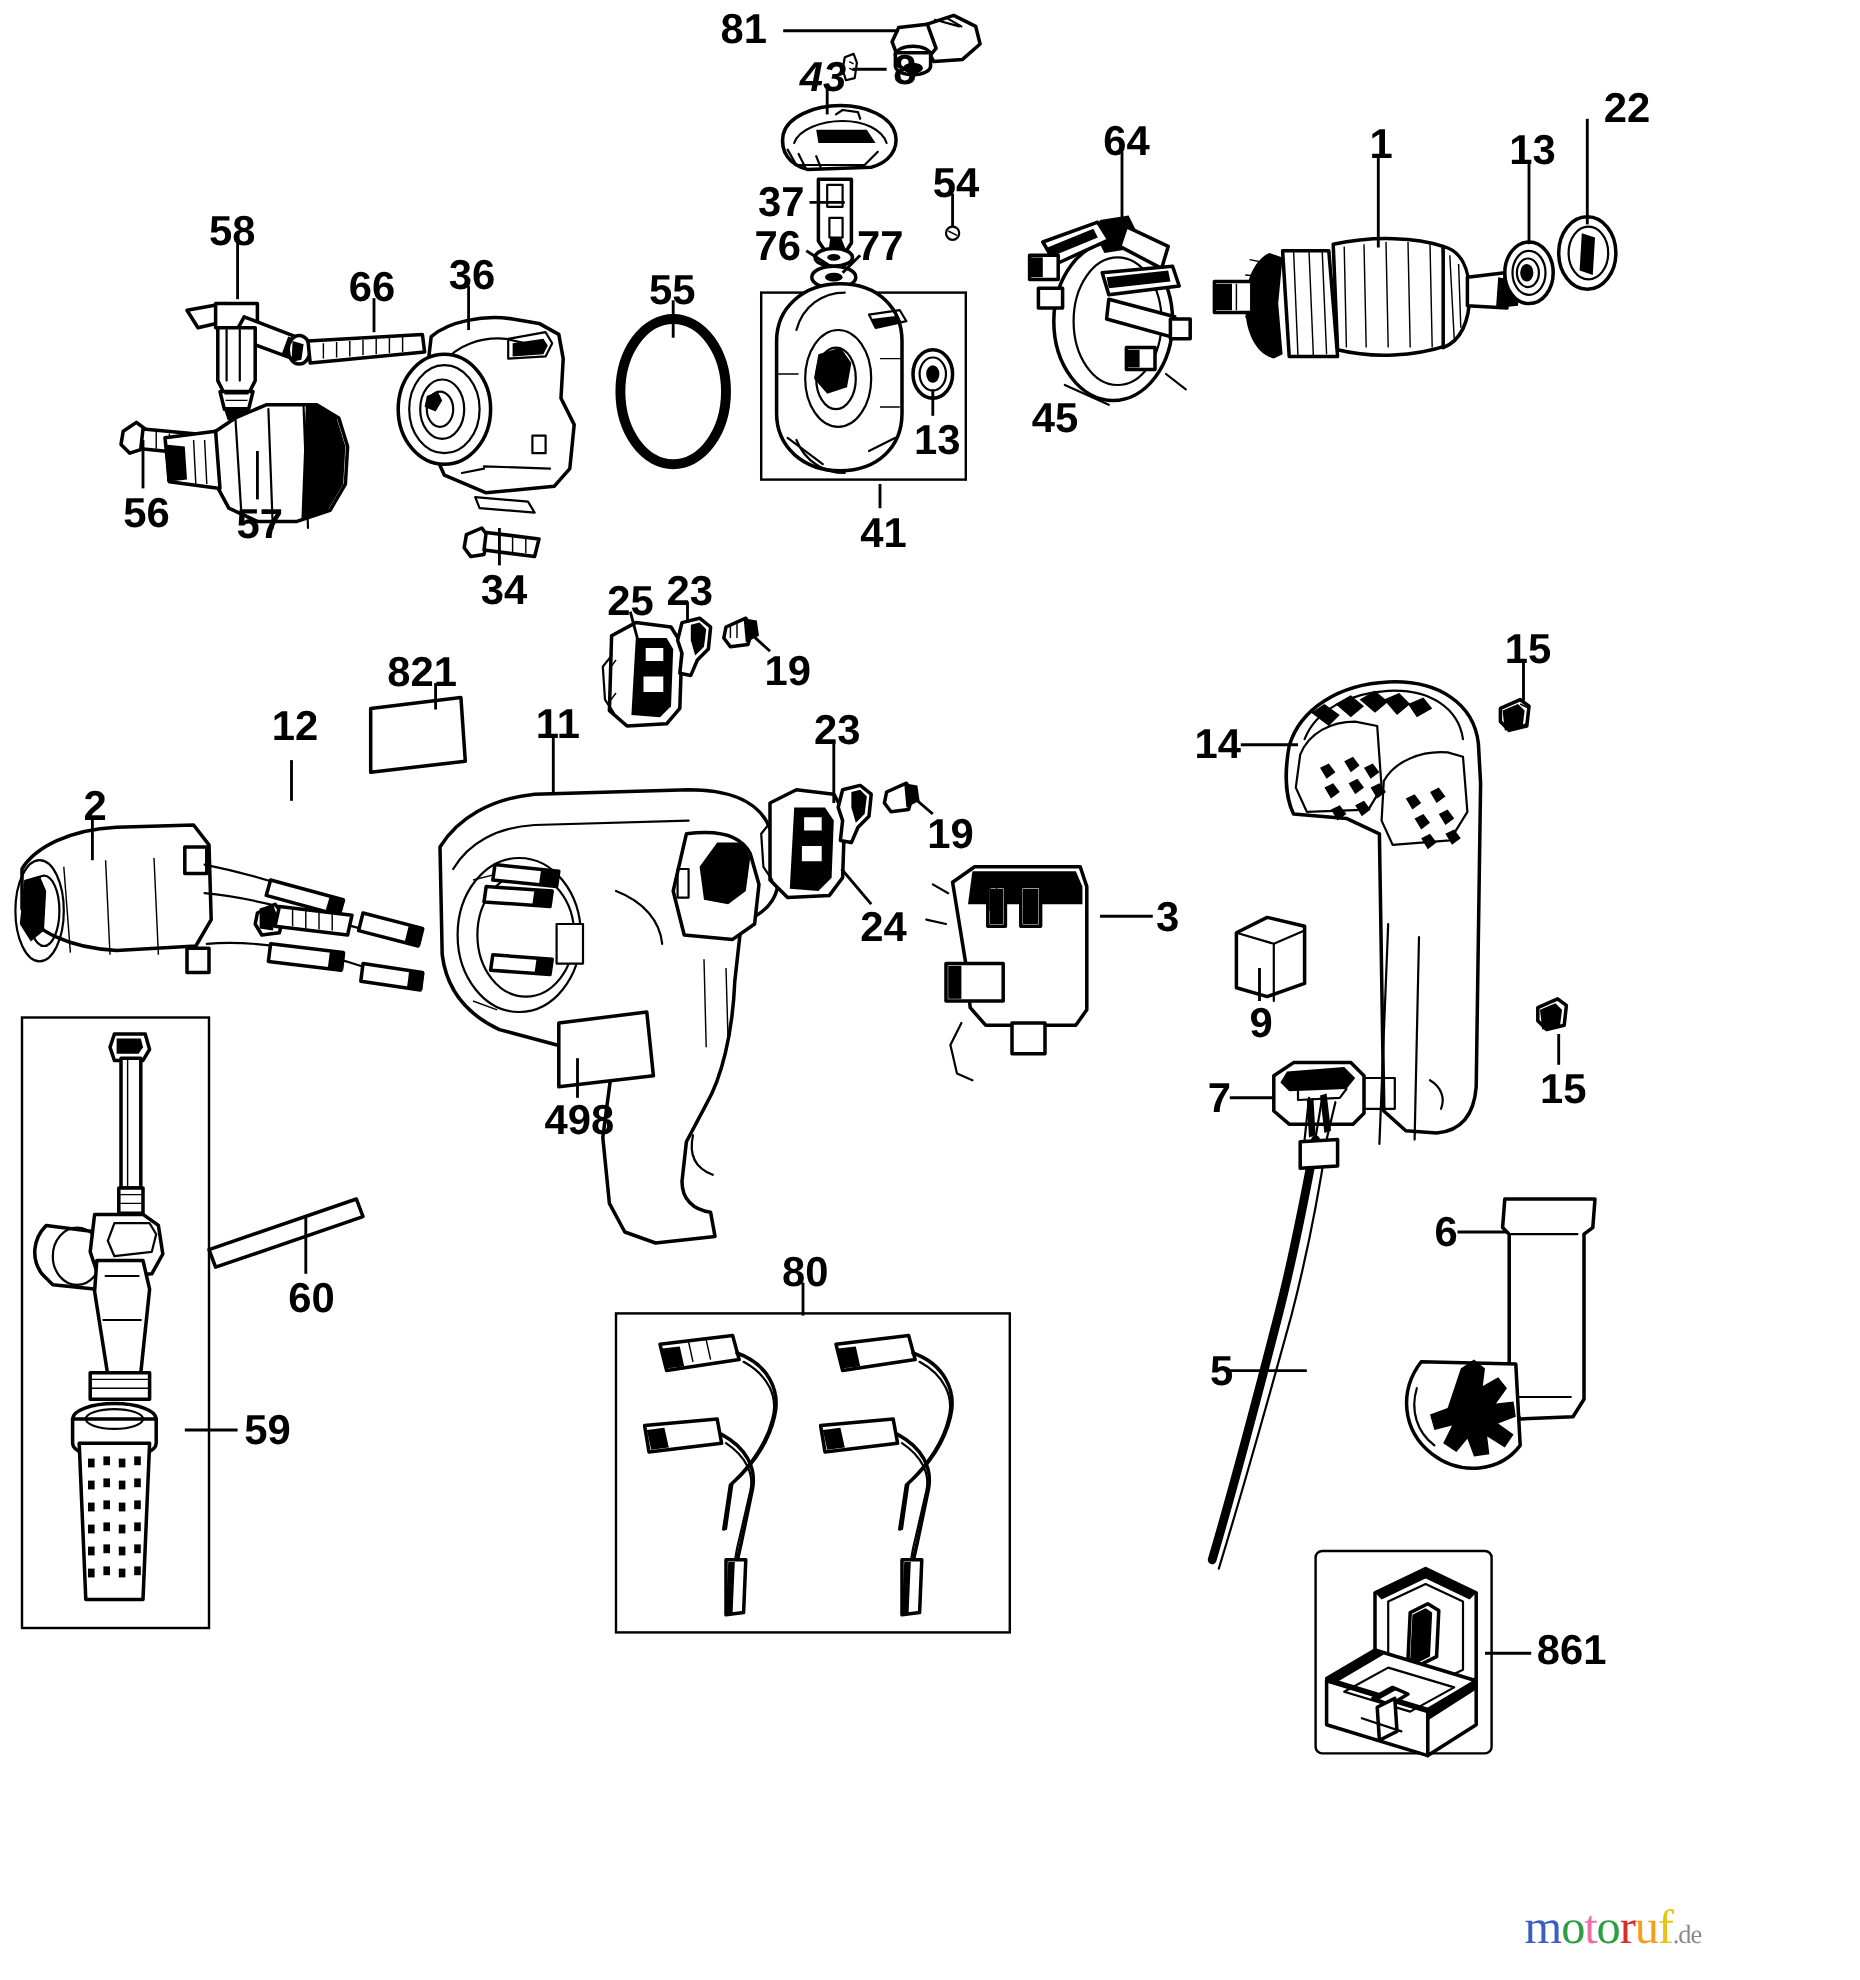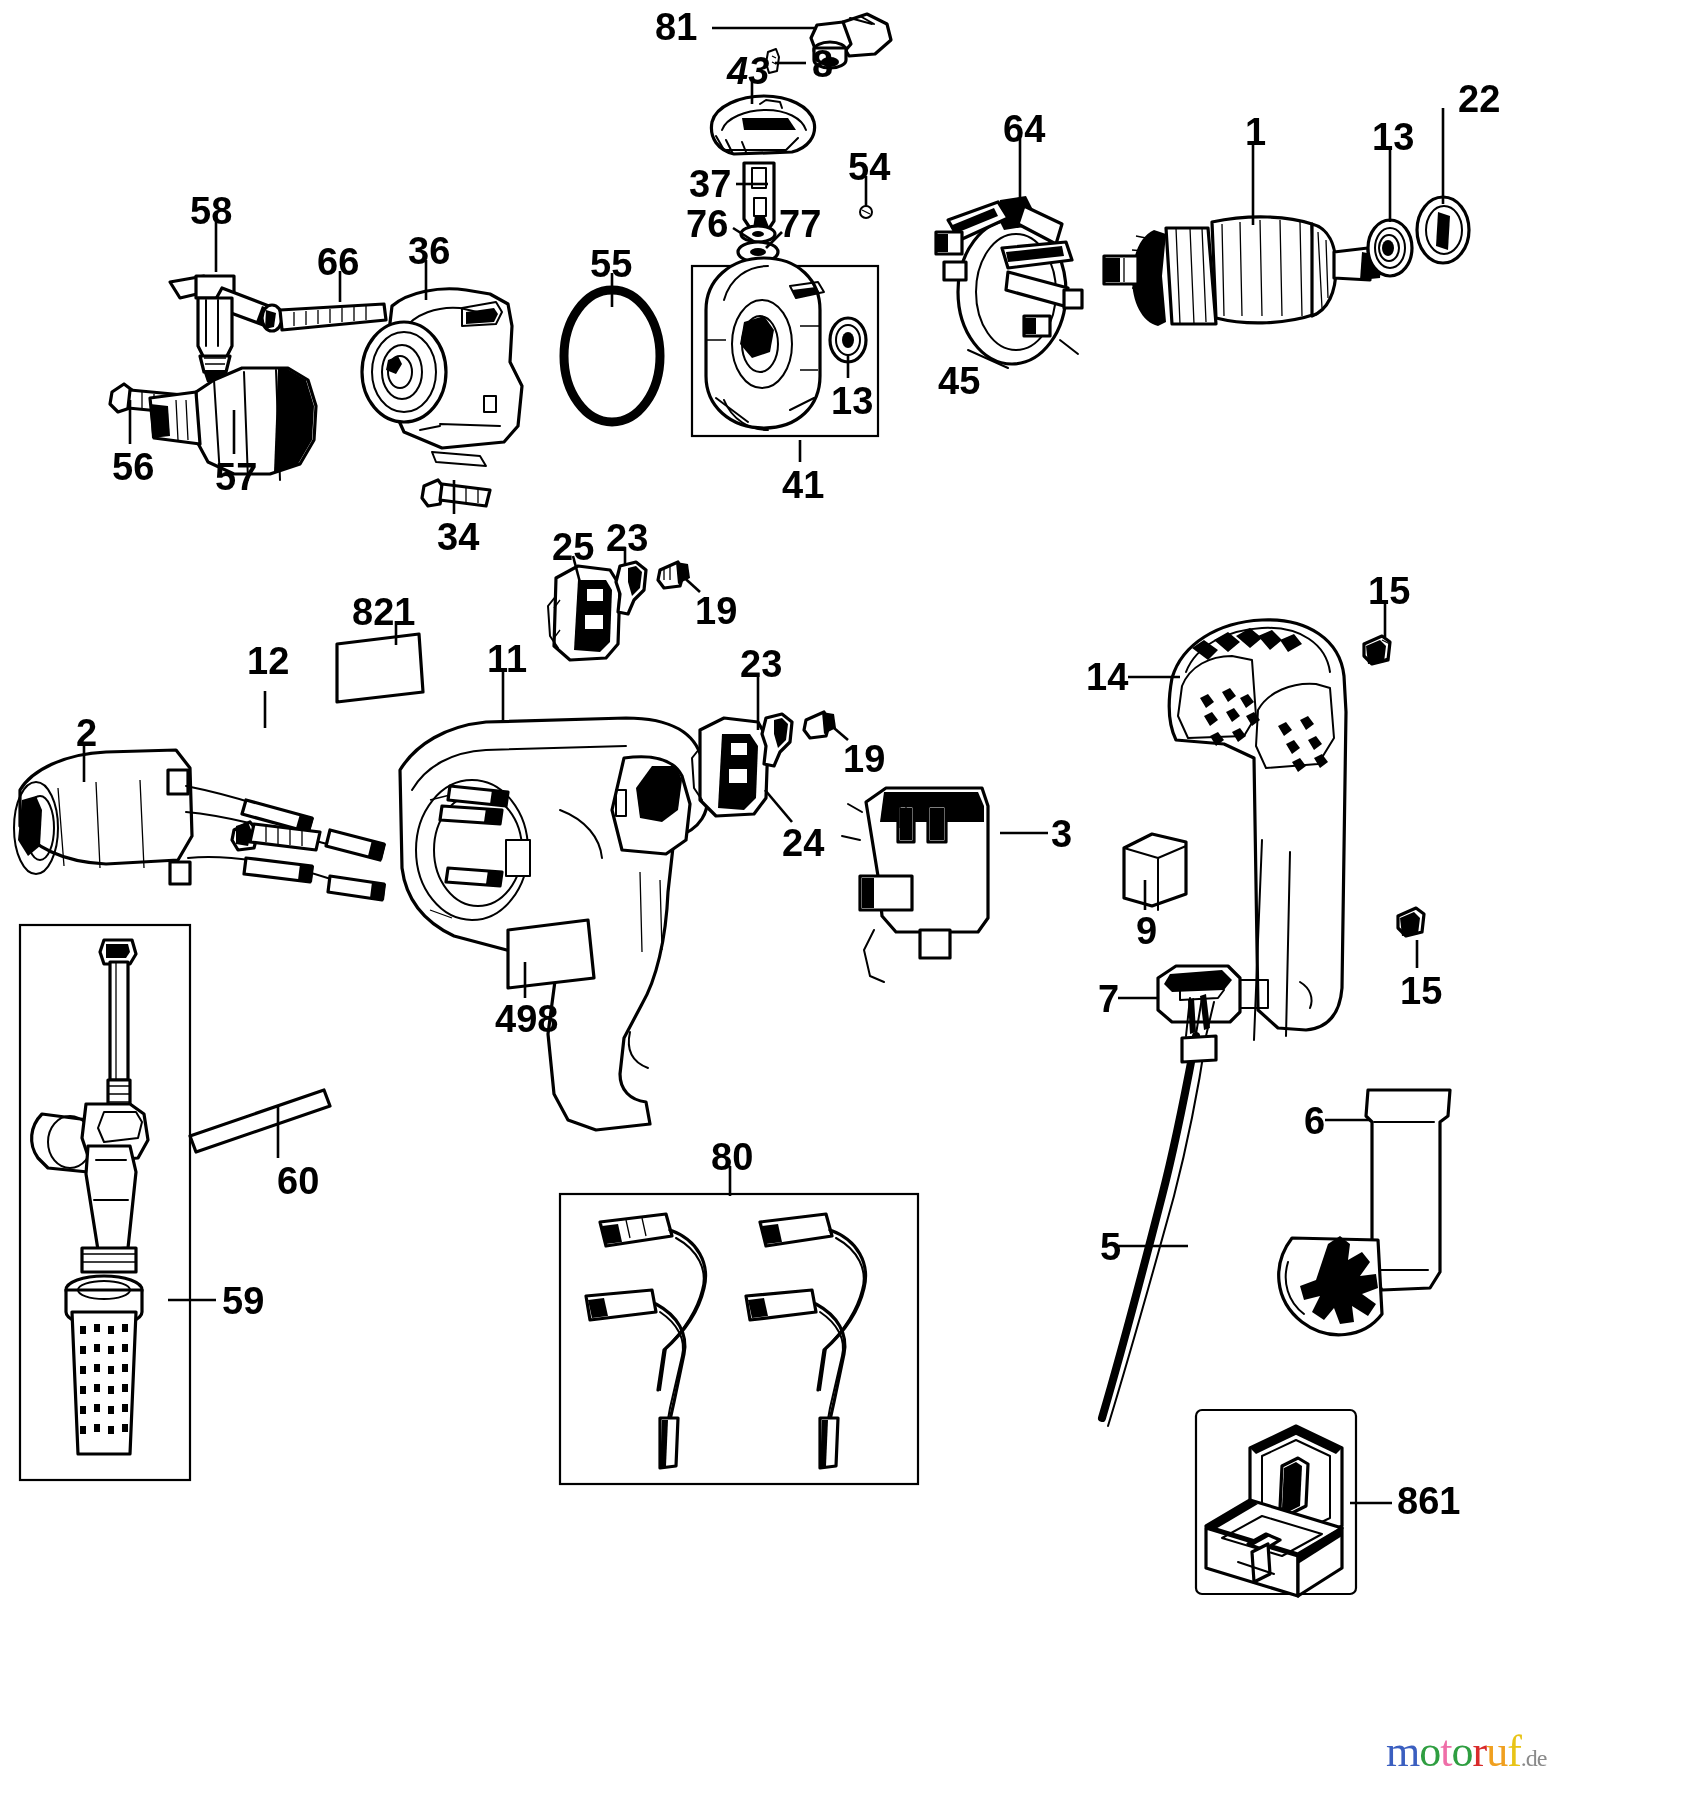--- a/index.html
+++ b/index.html
@@ -526,21 +526,21 @@
       <div class="lbl n" style="left: 1086px; top: 658px;">14</div>
       <div class="lbl n" style="left: 843px; top: 740px;">19</div>
       <div class="lbl n" style="left: 782px; top: 824px;">24</div>
       <div class="lbl n" style="left: 1051px; top: 815px;">3</div>
       <div class="lbl n" style="left: 1136px; top: 912px;">9</div>
       <div class="lbl n" style="left: 495px; top: 1000px;">498</div>
       <div class="lbl n" style="left: 1400px; top: 972px;">15</div>
       <div class="lbl n" style="left: 1098px; top: 980px;">7</div>
       <div class="lbl n" style="left: 1304px; top: 1102px;">6</div>
       <div class="lbl n" style="left: 711px; top: 1138px;">80</div>
-      <div class="lbl n" style="left: 262px; top: 1162px; margin-left: 15px;">60</div>
+      <div class="lbl n" style="left: 262px; top: 1162px;">60</div>
       <div class="lbl n" style="left: 1100px; top: 1228px;">5</div>
       <div class="lbl n" style="left: 222px; top: 1282px;">59</div>
       <div class="lbl n" style="left: 1397px; top: 1482px;">861</div>
     </div>
 
 <div class="wm" style="left:1386px;top:1726px;text-align:center;">
   <span id="wm-letters"><span style="color: rgb(59, 95, 192);">m</span><span style="color: rgb(47, 158, 65);">o</span><span style="color: rgb(239, 110, 168);">t</span><span style="color: rgb(47, 158, 65);">o</span><span style="color: rgb(217, 43, 43);">r</span><span style="color: rgb(240, 160, 32);">u</span><span style="color: rgb(232, 196, 23);">f</span></span><span class="d" style="color: rgb(138, 138, 138);">.de</span>
 </div>
 
 </div>

